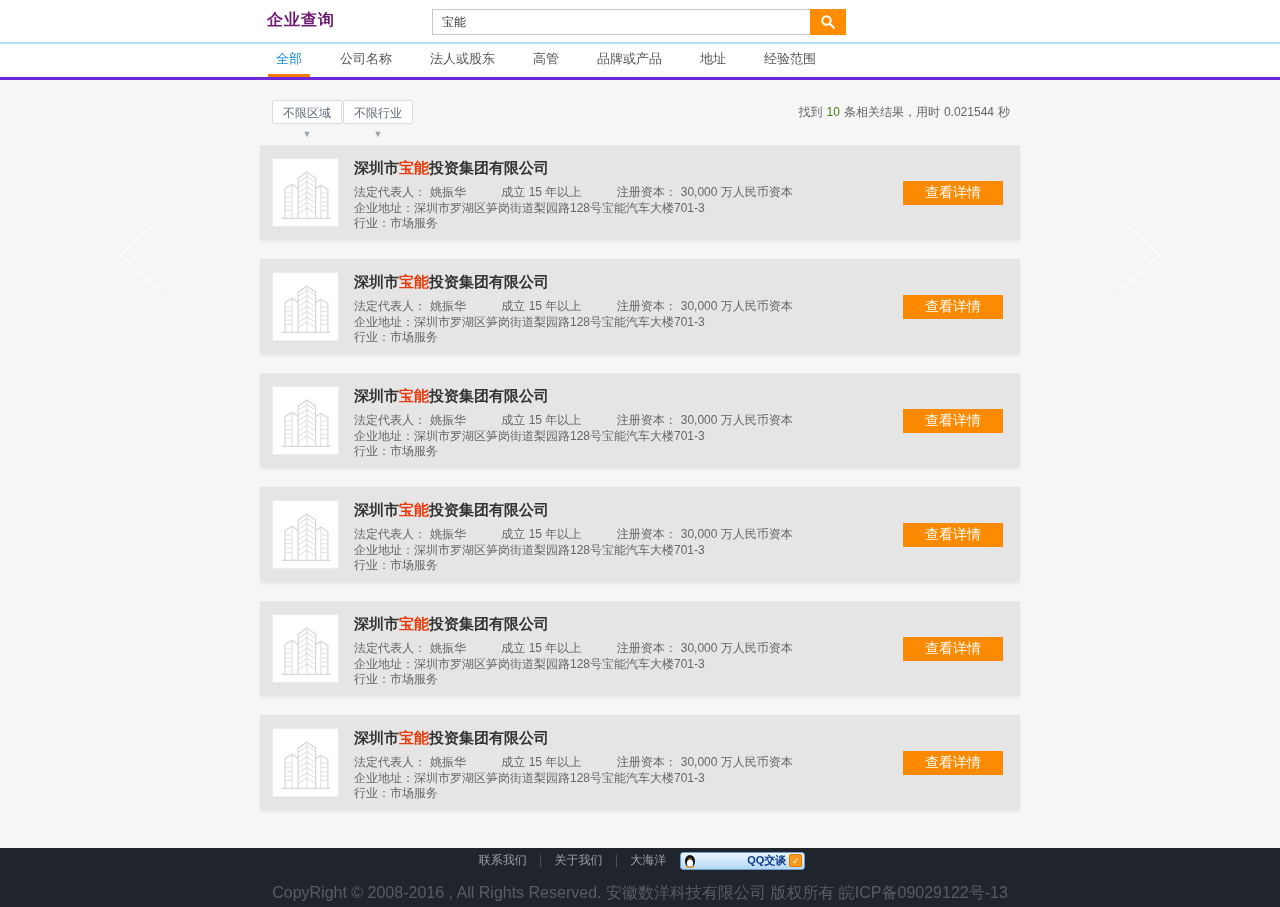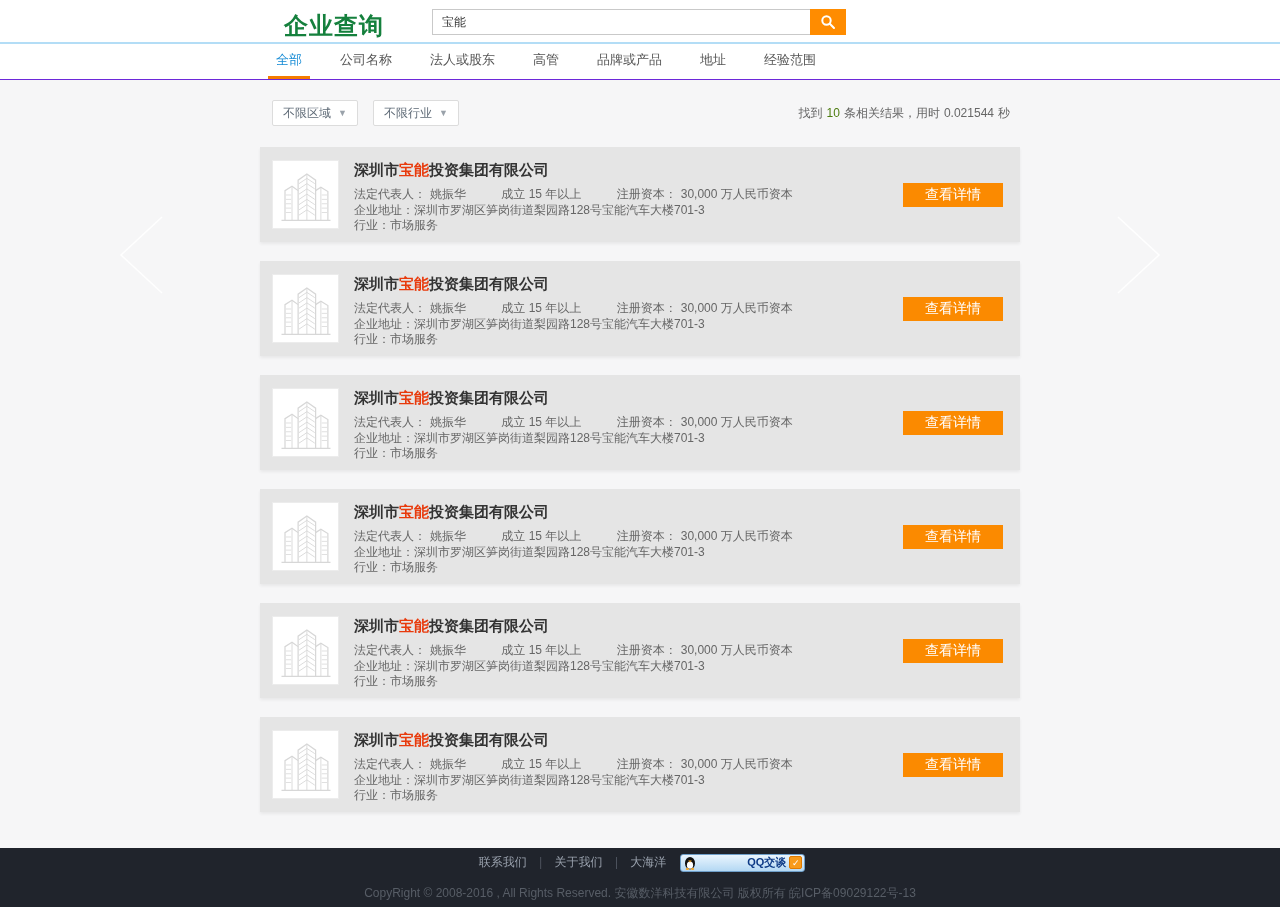--- a/index.html
+++ b/index.html
@@ -4,33 +4,33 @@
 <style>
   * { box-sizing: border-box; }
   html,body { margin:0; padding:0; }
   body {
     width:1280px; height:907px;
     font-family:"Liberation Sans","DejaVu Sans",sans-serif;
     background:#ffffff; overflow:hidden;
   }
   
   .header { height:44px; background:#fff; border-bottom:2px solid #b3ddf6; position:relative; }
-  .logo { position:absolute; left:284px; top:10px; font-size:24px; font-weight:bold; color:#15803d; letter-spacing:1px; }
+  .logo { position:absolute; left:267px; top:10px; font-size:16px; font-weight:bold; color:#701a75; letter-spacing:1px; }
   .search-wrap { position:absolute; left:432px; top:9px; display:flex; }
   .search-input { width:378px; height:26px; border:1px solid #c9c9c9; border-right:none; padding:0 9px; font-size:12px; color:#333; outline:none; }
   .search-btn { width:36px; height:26px; background:#ff8c00; border:none; display:flex; align-items:center; justify-content:center; cursor:pointer; padding:0; }
   
-  .tabbar { height:36px; background:#fff; border-bottom:1px solid #6d28d9; display:flex; padding-left:268px; }
+  .tabbar { height:36px; background:#fff; border-bottom:3px solid #6d28d9; display:flex; padding-left:268px; }
   .tab { font-size:13px; color:#555; padding:0 8px; margin-right:22px; display:flex; align-items:center; border-bottom:3px solid transparent; cursor:pointer; white-space:nowrap; }
   .tab.active { color:#168bd5; border-bottom-color:#f57c00; }
   
   .content { background:#f6f6f7; height:768px; position:relative; overflow:hidden; }
   .container { width:760px; margin:0 auto; position:relative; }
   .filter-row { display:flex; align-items:center; padding:20px 8px 0 12px; }
-  .filter-btn { height:24px; background:#fff; border:1px solid #dcdcdc; border-radius:2px; font-size:12px; color:#5f6b77; padding:12px 10px; margin-right:15px; display:flex; align-items:center; gap:7px; cursor:pointer; }
+  .filter-btn { height:24px; background:#fff; border:1px solid #dcdcdc; border-radius:2px; font-size:12px; color:#5f6b77; padding:4px 10px; margin-right:1px; display:flex; align-items:center; gap:7px; cursor:pointer;flex-direction:column; }
   .caret { font-size:9px; color:#9aa2aa; }
   .summary { margin-left:auto; font-size:12px; color:#666; }
   .summary span { margin:16px 2px; }
   .summary .count { color:#4d7c0f; }
   .results { margin-top:21px; }
   .card { background:#e5e5e5; height:95px; padding:13px 17px 13px 12px; margin-bottom:19px; display:flex; box-shadow:0 2px 3px rgba(0,0,0,0.06); }
   .thumb { width:67px; height:69px; border:1px solid #ececec; background:#fff; display:flex; align-items:center; justify-content:center; margin-right:15px; flex:none; }
   .card-body { flex:1; min-width:0; }
   .card-title { font-size:15px; font-weight:bold; color:#333; margin:1px 0 7px; cursor:pointer; }
   .card-title .hl { color:#e83a0c; }
@@ -42,21 +42,21 @@
   .arrow.prev { left:118px; }
   .arrow.next { right:118px; }
   
   .footer { height:59px; background:#20242c; display:flex; flex-direction:column; align-items:center; justify-content:center; gap:13px; }
   .footer-links { display:flex; align-items:center; font-size:12px; color:#99a1ad; }
   .footer-link { cursor:pointer; margin:0 4px; }
   .link-sep { color:#5a616c; margin:0 4px; }
   .qq-badge { display:flex; align-items:center; height:18px; background:linear-gradient(#eaf5fe,#b4d8f3); border:1px solid #6f9fc9; border-radius:3px; padding:0 2px 0 3px; gap:3px; margin-left:10px; cursor:pointer; }
   .qq-text { font-size:11px; color:#0d3a86; font-weight:bold;margin-left:48px; }
   .qq-check { width:13px; height:13px; background:#f89b1c; border:1px solid #e07b00; border-radius:2px; color:#fff; font-size:9px; display:flex; align-items:center; justify-content:center; }
-  .copyright { font-size:12px; color:#575d66; }
+  .copyright { font-size:16px; color:#575d66; }
 </style>
 </head>
 <body>
 
 <div class="header">
   <div class="logo">企业查询</div>
   <div class="search-wrap">
     <input class="search-input" type="text" value="宝能" style="">
     <button class="search-btn">
       <span style="display:flex">

